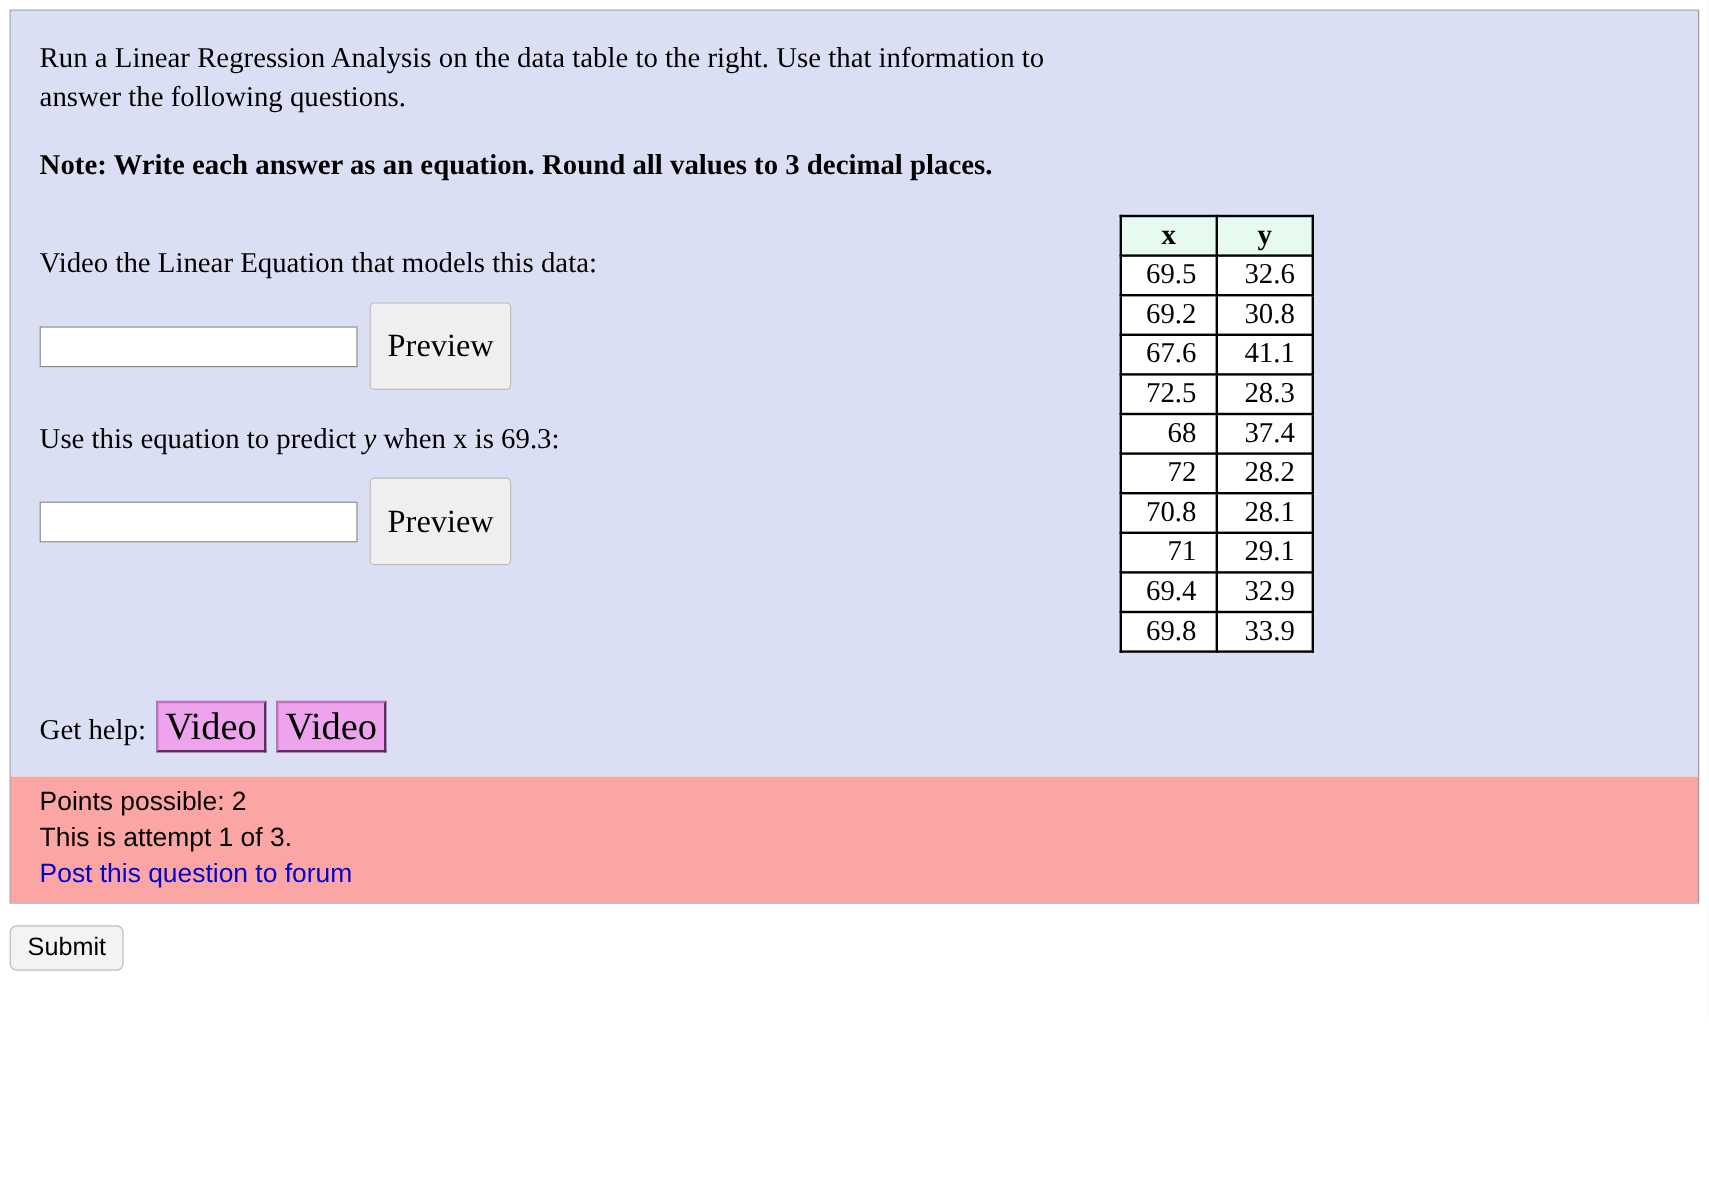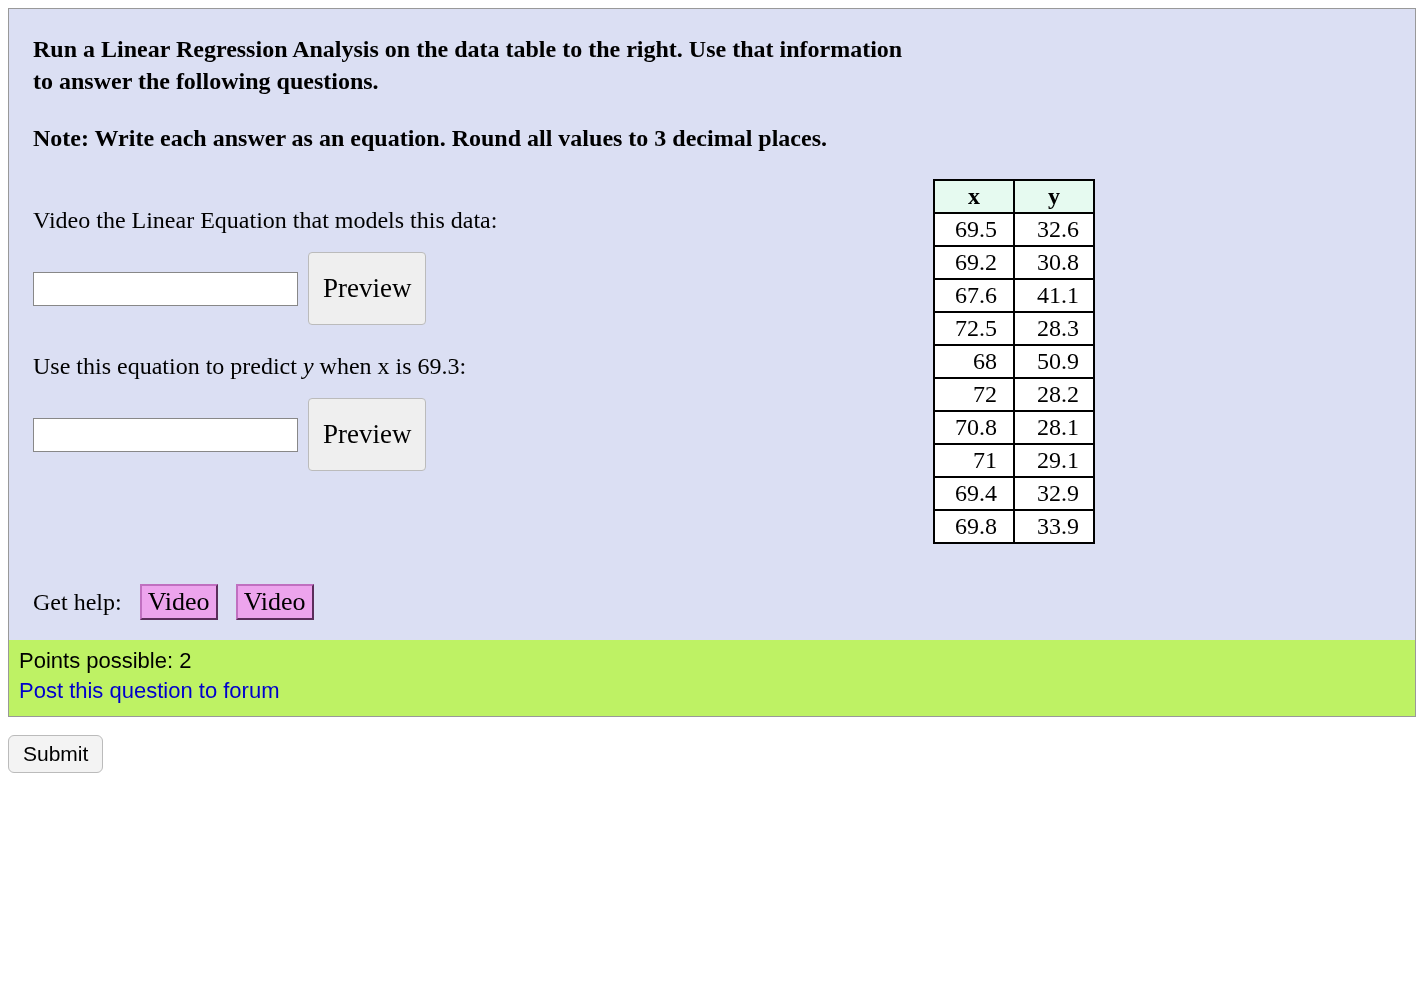--- a/index.html
+++ b/index.html
@@ -14,21 +14,21 @@
   .question-box {
     border: 1px solid #999;
     margin: 8px 8px 0 8px;
     background: #fff;
   }
   .content-area {
     background: #dbdff3;
     padding: 24px 24px 20px 24px;
     position: relative;
   }
-  .intro { margin: 0 0 24px 0; max-width: 880px; line-height: 1.35; font-weight: bold; }
+  .intro { margin: 0 0 24px 0; max-width: 880px; line-height: 1.35; }
   .note { font-weight: bold; margin: 0 0 24px 0; line-height: 1.4; }
   .main-row { display: flex; align-items: flex-start; gap: 40px; }
   .left-col { flex: 0 0 860px; }
   .right-col { flex: 0 0 auto; }
   .prompt { margin: 28px 0 18px 0; }
   .prompt .mathy { font-style: italic; }
   .answer-row { display: flex; align-items: center; gap: 10px; margin-bottom: 10px; }
   .answer-input {
     width: 265px;
     height: 34px;
@@ -68,27 +68,27 @@
   .video-link {
     display: inline-block;
     background: #eda4ed;
     border-top: 2px solid #c070c0;
     border-left: 2px solid #c070c0;
     border-right: 2px solid #5a2d5a;
     border-bottom: 2px solid #5a2d5a;
     padding: 1px 6px;
     color: #000;
     text-decoration: none;
-    font-size: 26px;
+    font-size: 32px;
     cursor: pointer;
-    margin-left: 12px;
+    margin-left: 2px;
   }
   .footer-area {
-    background: #bef264;
-    padding: 6px 10px 10px 10px;
+    background: #fca5a5;
+    padding: 6px 10px 10px 24px;
     font-family: 'Lucida Sans', 'Lucida Grande', Verdana, sans-serif;
     font-size: 22px;
     line-height: 1.35;
   }
   .forum-link { color: #0000cc; cursor: pointer; }
   .submit-wrap { margin: 18px 8px 0 8px; }
   .submit-btn {
     font-family: 'Lucida Sans', 'Lucida Grande', Verdana, sans-serif;
     font-size: 21px;
     font-weight: 400;
@@ -149,21 +149,21 @@
                 <tr>
                   <td>67.6</td>
                   <td>41.1</td>
                 </tr>
                 <tr>
                   <td>72.5</td>
                   <td>28.3</td>
                 </tr>
                 <tr>
                   <td>68</td>
-                  <td>50.9</td>
+                  <td>37.4</td>
                 </tr>
                 <tr>
                   <td>72</td>
                   <td>28.2</td>
                 </tr>
                 <tr>
                   <td>70.8</td>
                   <td>28.1</td>
                 </tr>
                 <tr>
@@ -186,20 +186,21 @@
     <div class="help-row">
       <span>Get help:</span>
       <a class="video-link">Video</a>
       <a class="video-link">Video</a>
     </div>
 
   </div>
 
   <div class="footer-area">
     <div>Points possible: 2</div>
+    <div>This is attempt 1 of 3.</div>
     <div class="forum-link">Post this question to forum</div>
   </div>
 </div>
 
 <div class="submit-wrap">
   <button class="submit-btn">Submit</button>
 </div>
 
 </div>
 

